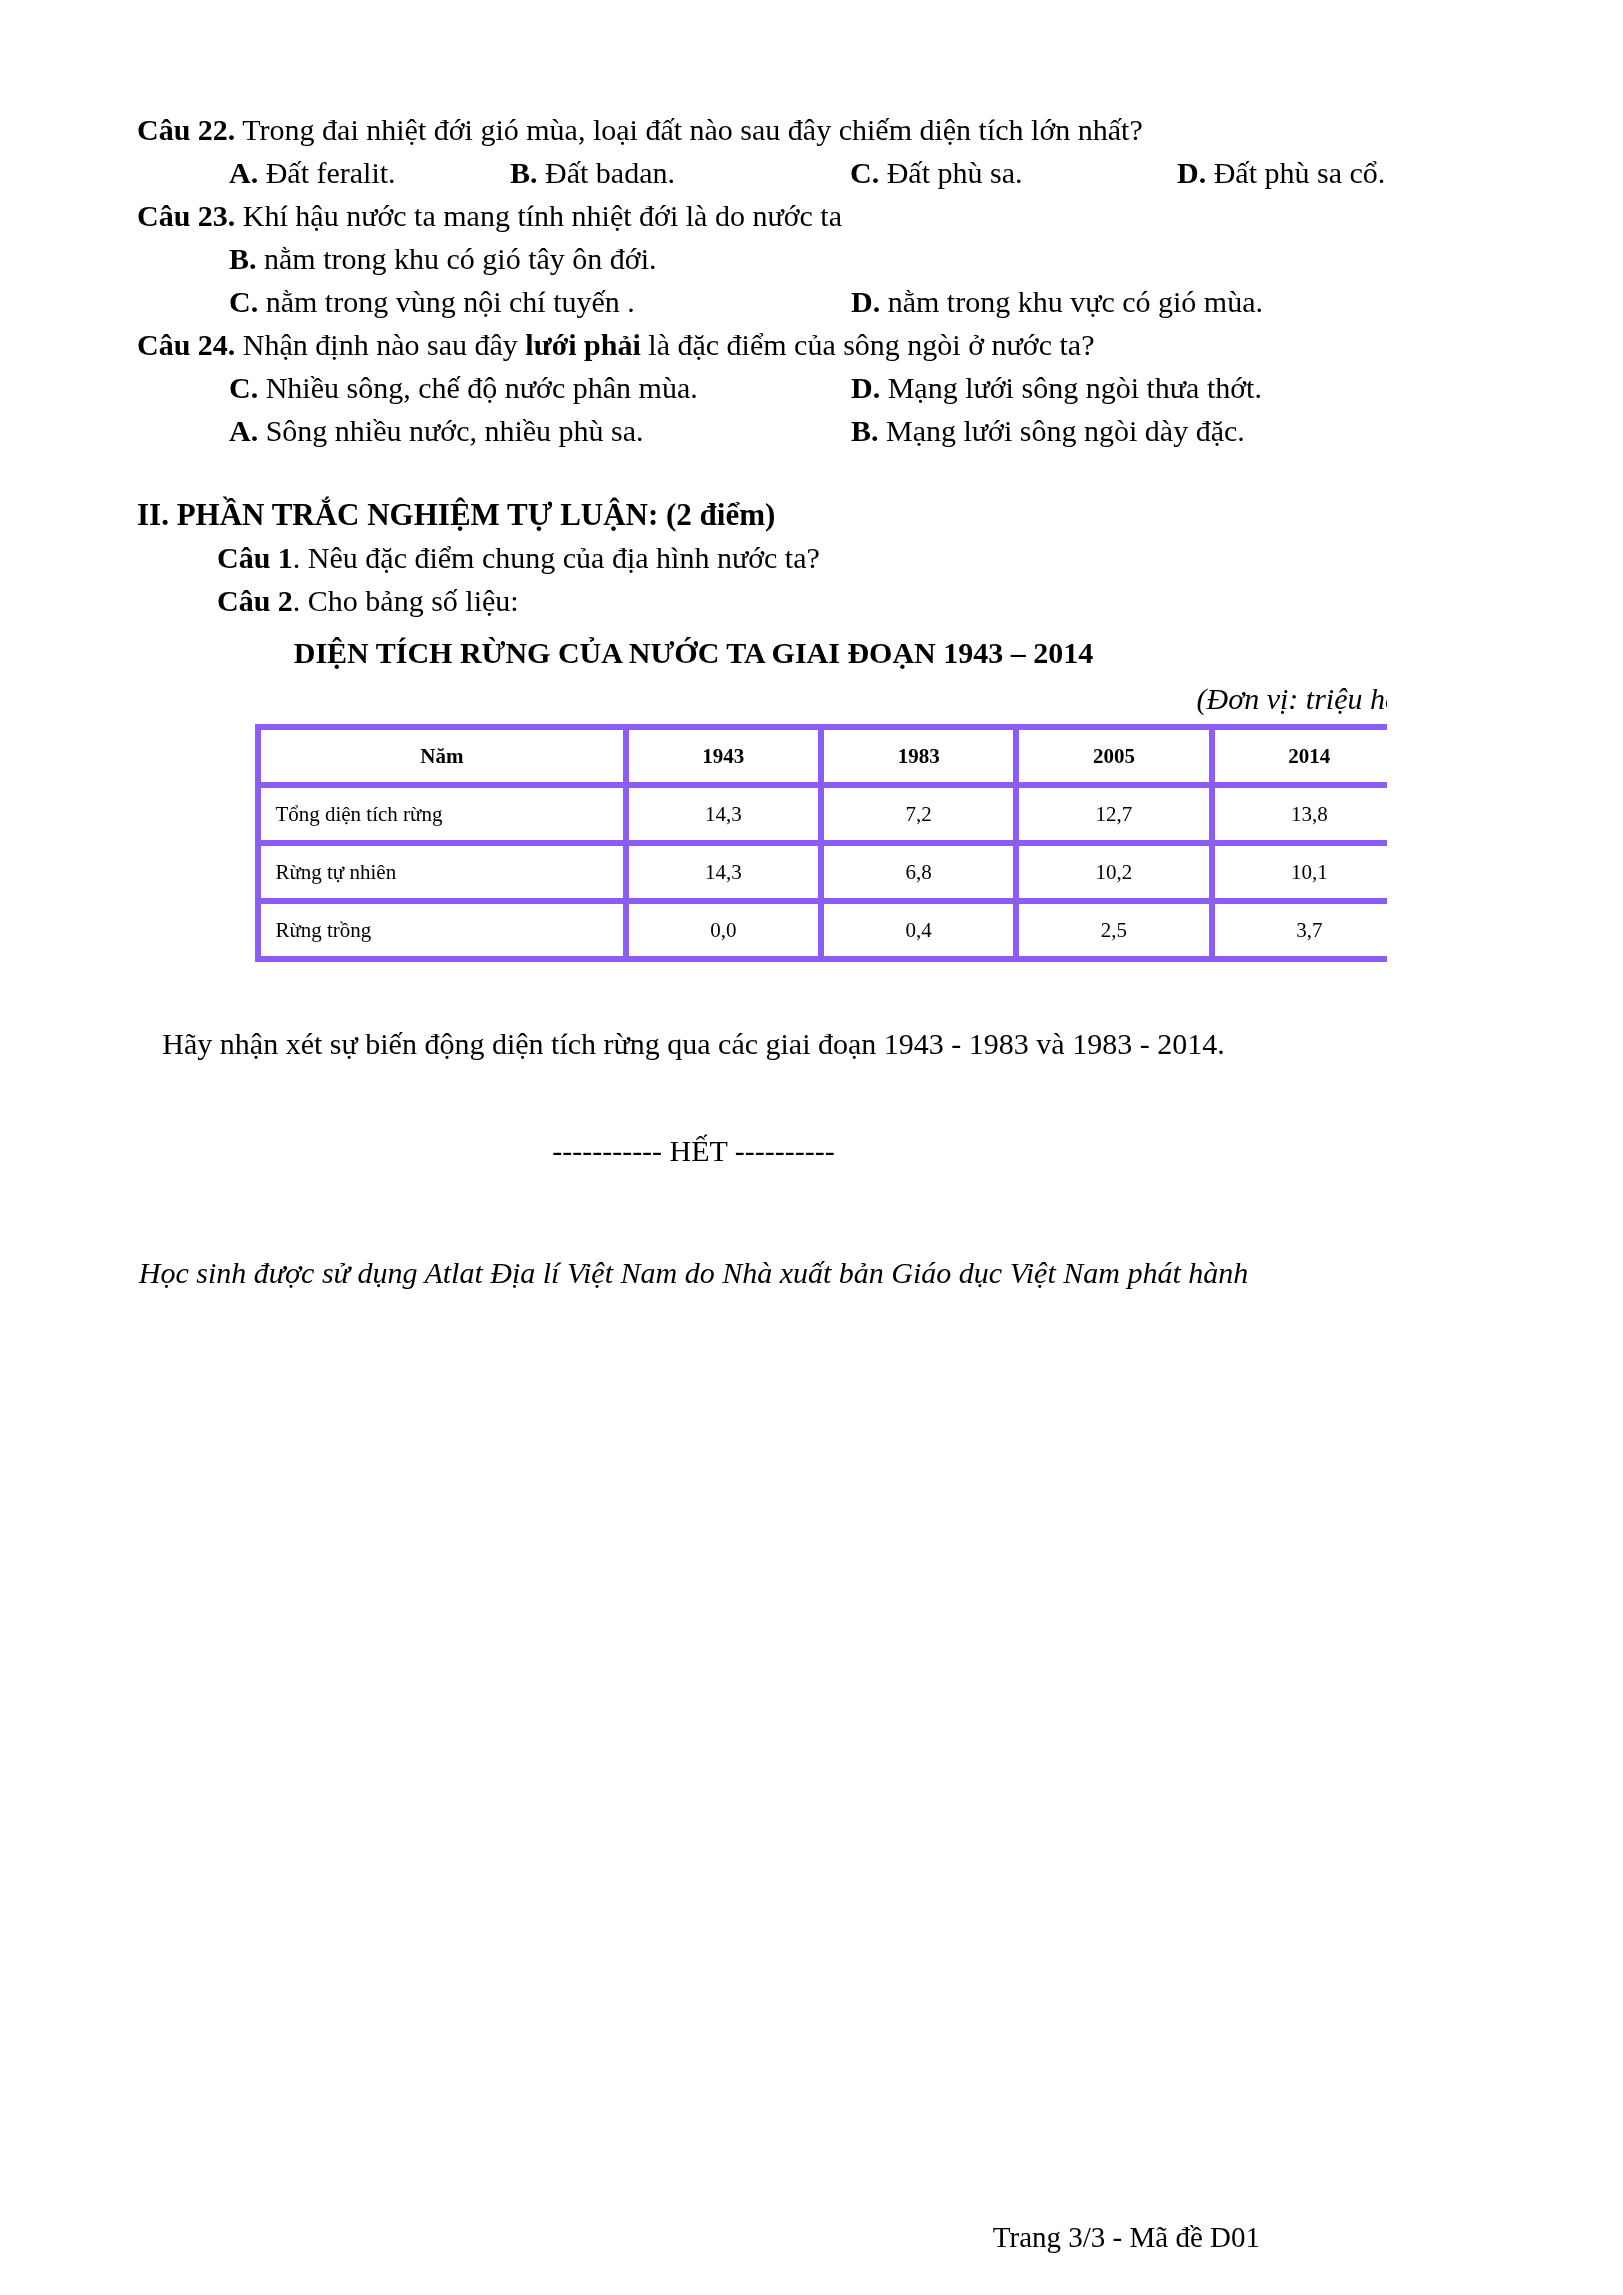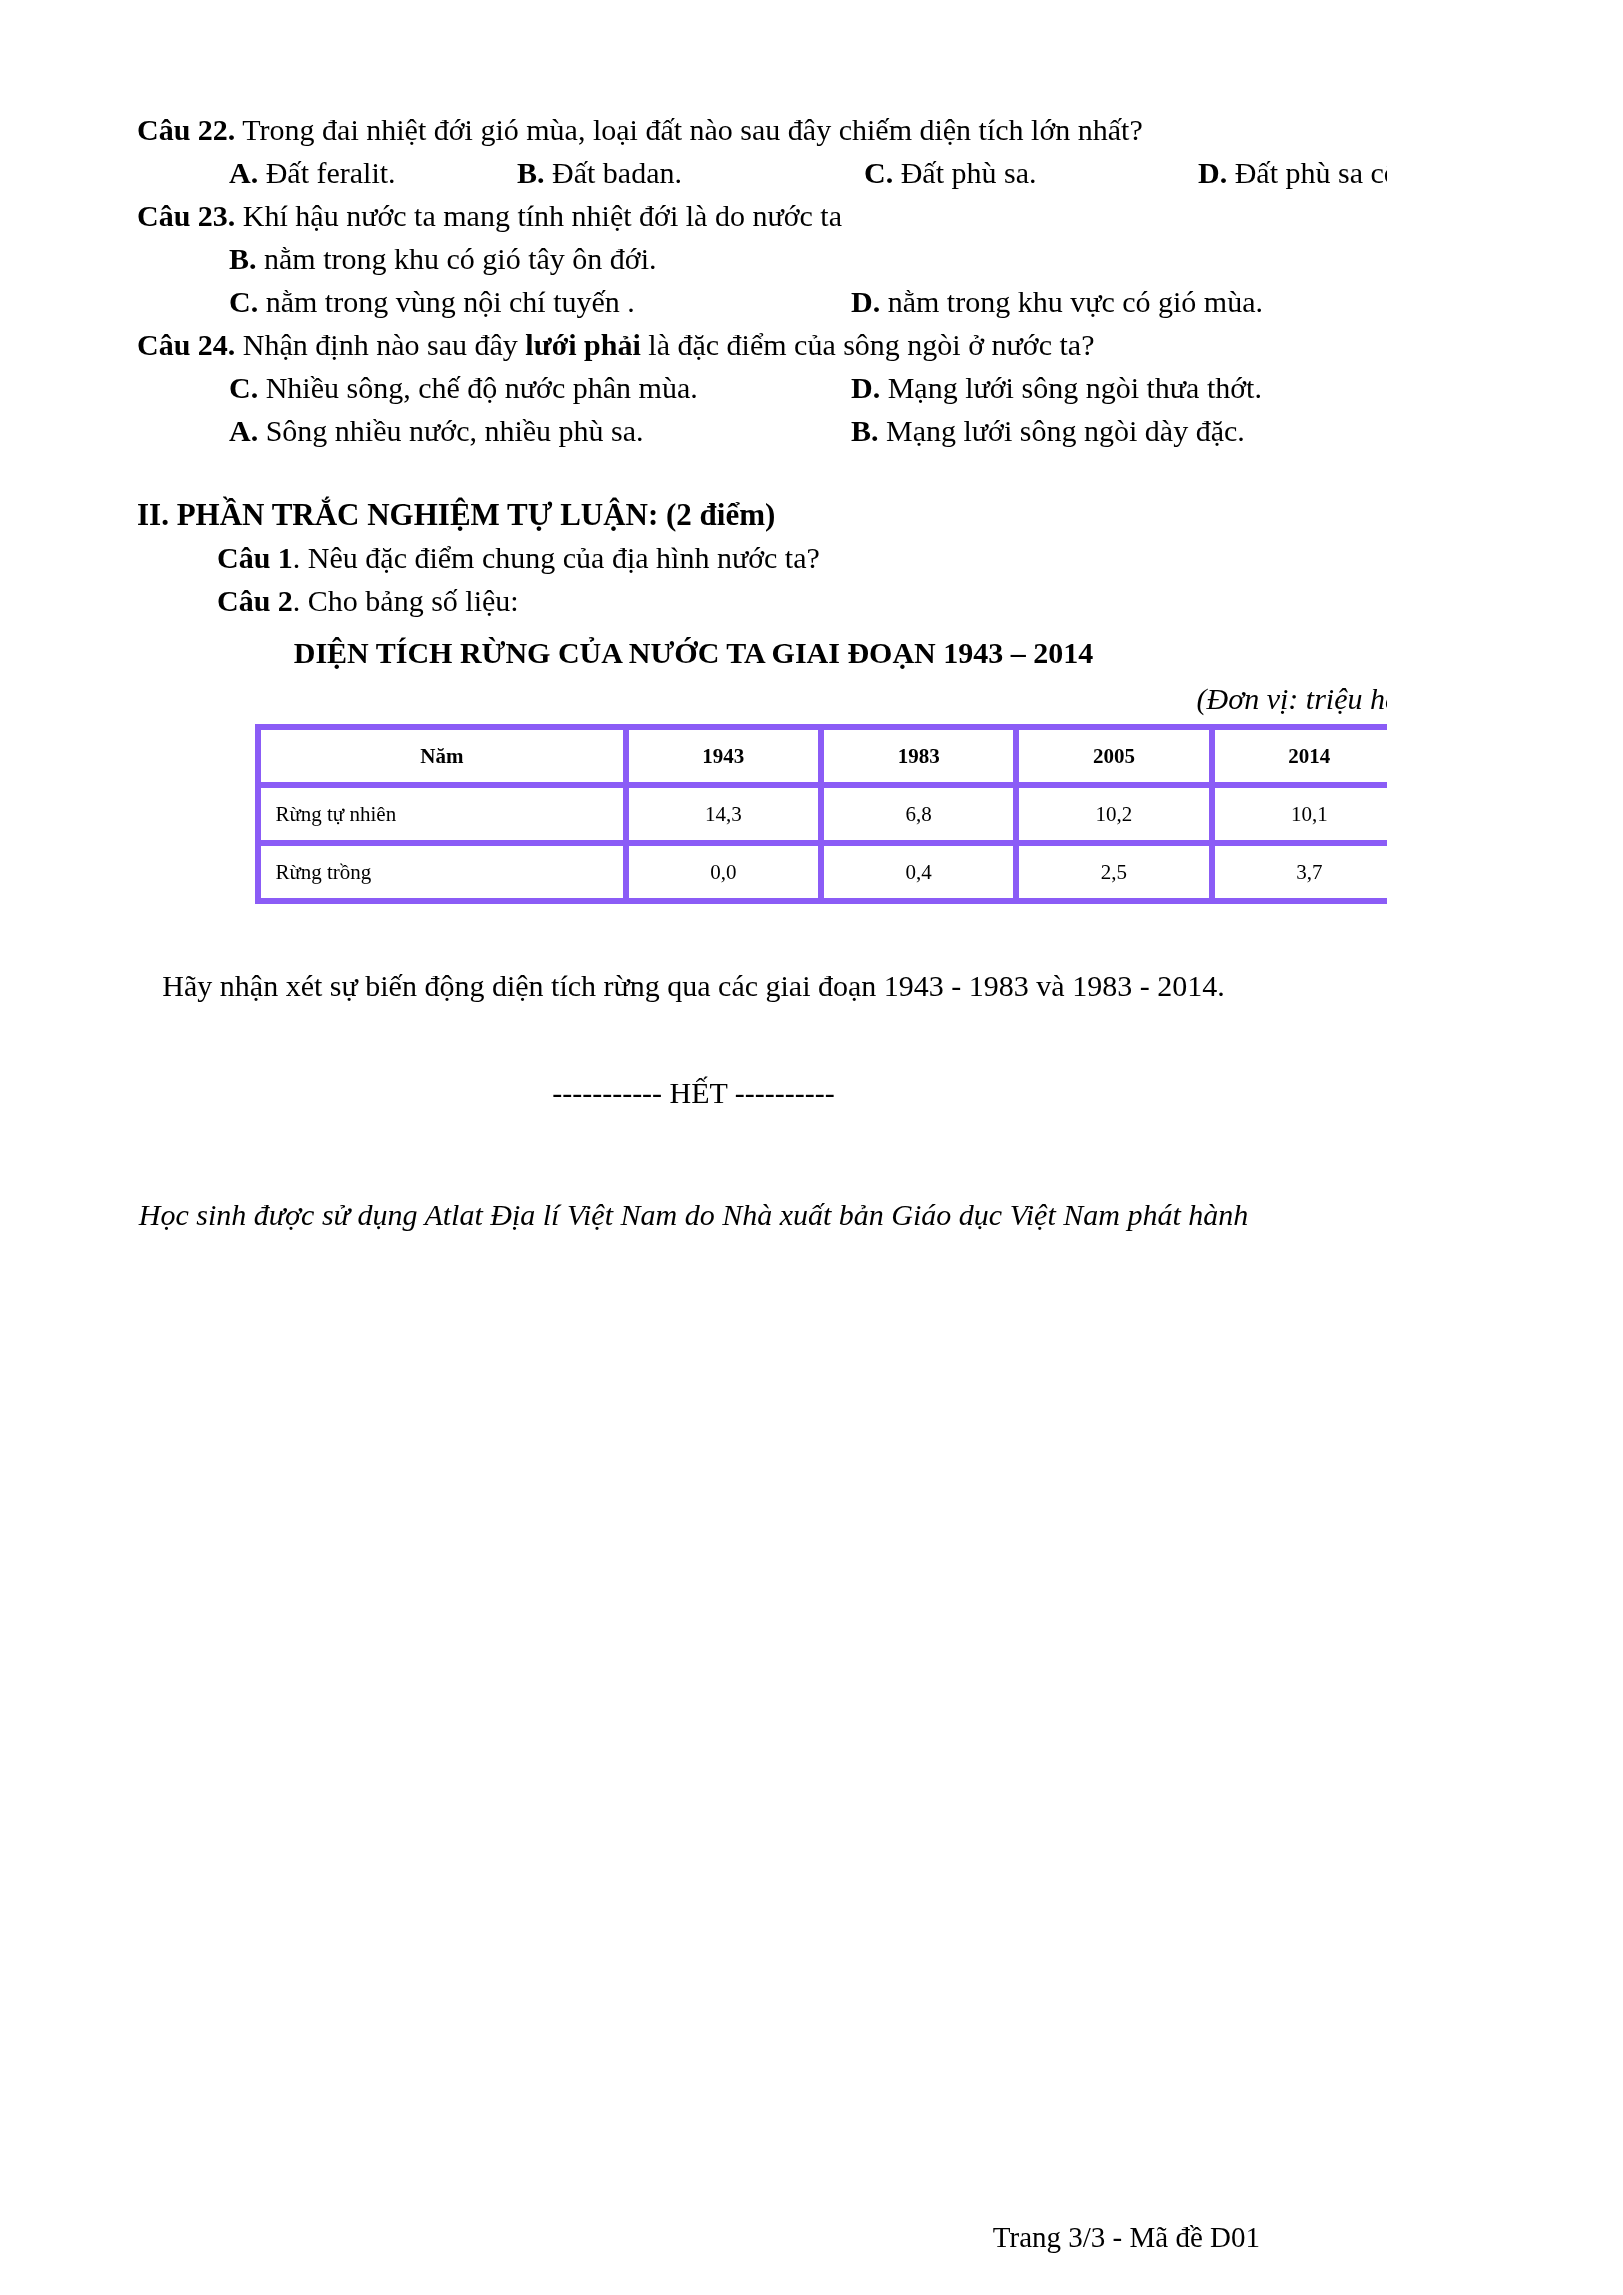--- a/index.html
+++ b/index.html
@@ -19,21 +19,21 @@
     padding: 108px 137px 59px 137px;
     overflow: hidden;
   }
   b, .bold { font-weight: bold; }
   .q-line { line-height: 43px; }
   .opts {
     display: grid;
     line-height: 43px;
     margin-left: 92px;
   }
-  .opts-4 { grid-template-columns: 281px 340px 327px auto; gap: 7px; }
+  .opts-4 { grid-template-columns: 281px 340px 327px auto; }
   .opts-2 { grid-template-columns: 622px auto; }
   .opt { white-space: nowrap; }
   .section-heading {
     font-weight: bold;
     font-size: 31px;
     line-height: 43px;
     margin-top: 41px;
   }
   .sub-q { margin-left: 80px; line-height: 43px; }
   .table-title {
@@ -142,20 +142,27 @@
         <tr>
           <th>Năm</th>
           <th>1943</th>
           <th>1983</th>
           <th>2005</th>
           <th>2014</th>
         </tr>
       </thead>
       <tbody>
         <tr>
+          <td class="row-label">Tổng diện tích rừng</td>
+          <td class="val">14,3</td>
+          <td class="val">7,2</td>
+          <td class="val">12,7</td>
+          <td class="val">13,8</td>
+        </tr>
+        <tr>
           <td class="row-label">Rừng tự nhiên</td>
           <td class="val">14,3</td>
           <td class="val">6,8</td>
           <td class="val">10,2</td>
           <td class="val">10,1</td>
         </tr>
         <tr>
           <td class="row-label">Rừng trồng</td>
           <td class="val">0,0</td>
           <td class="val">0,4</td>

